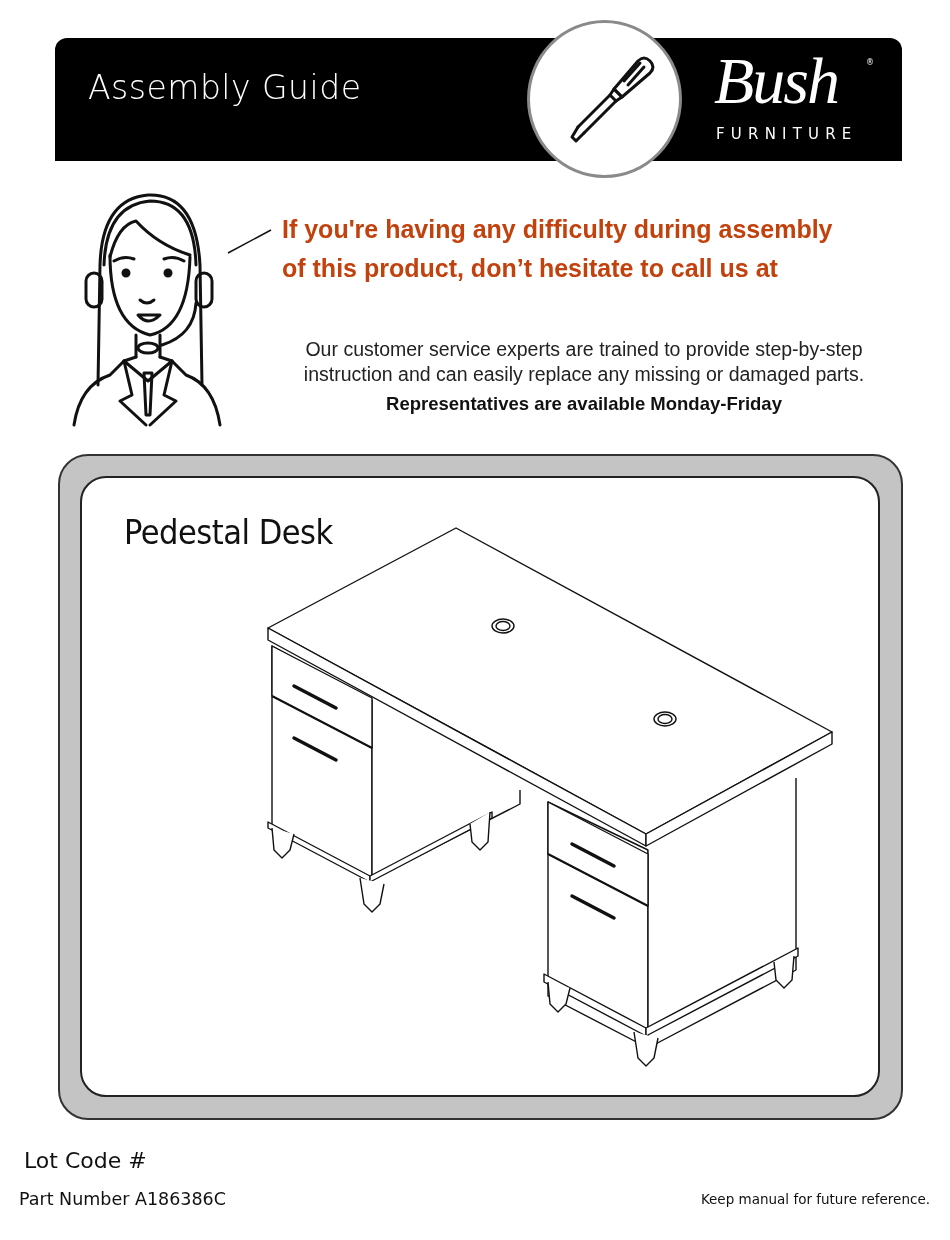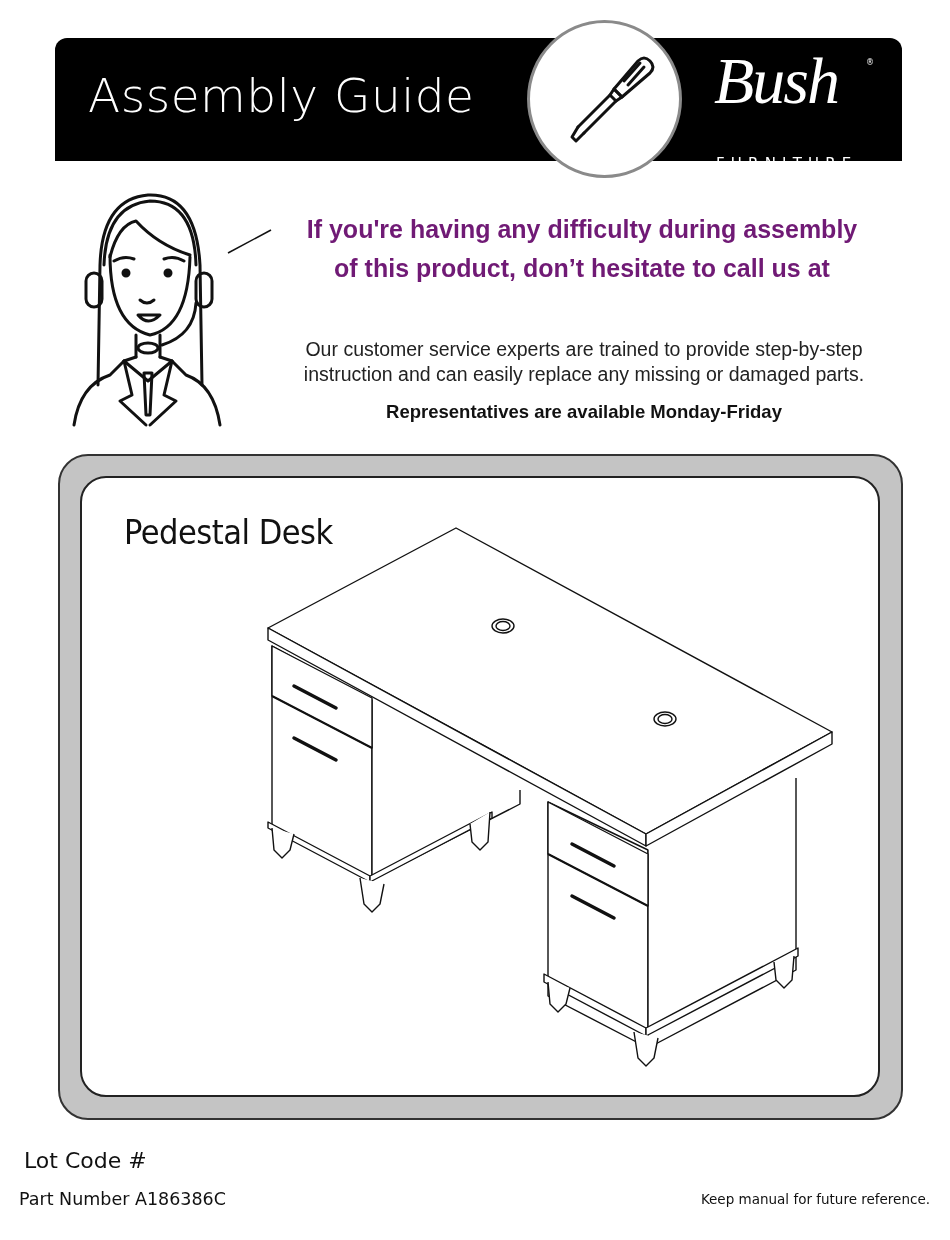--- a/index.html
+++ b/index.html
@@ -6,57 +6,56 @@
     html, body { width: 950px; height: 1240px; background: #ffffff; overflow: hidden; }
     body { position: relative; font-family: "DejaVu Sans", sans-serif; color: #111; }
 
     .header-banner {
       position: absolute; left: 55px; top: 38px; width: 847px; height: 123px;
       background: #000; border-radius: 12px 12px 0 0;
     }
     .header-title {
       position: absolute; left: 88px; top: 68px;
       font-family: "DejaVu Sans", sans-serif; font-weight: 300;
-      font-size: 47px; color: #fff; letter-spacing: 0.5px; white-space: nowrap;
+      font-size: 33px; color: #fff; letter-spacing: 0.5px; white-space: nowrap;
       font-stretch: condensed;
     }
     .tool-circle {
       position: absolute; left: 527px; top: 20px; width: 155px; height: 158px;
       border-radius: 50%; background: #fff; border: 3px solid #8a8a8a;
     }
     .tool-circle svg { position: absolute; left: 22px; top: 22px; }
     .brand-name {
       position: absolute; left: 714px; top: 48px;
       font-family: "Liberation Serif", serif; font-style: italic;
       font-size: 66px; color: #fff; letter-spacing: -2px; line-height: 1;
     }
     .brand-reg { position: absolute; left: 866px; top: 58px; color: #fff; font-size: 8px; }
     .brand-sub {
       position: absolute; left: 716px; top: 125px;
       font-family: "DejaVu Sans", sans-serif; font-size: 15px; color: #fff;
       letter-spacing: 6.2px;
-      margin-top: 30px;
     }
 
     .agent-illustration { position: absolute; left: 60px; top: 185px; }
 
     .help-heading {
       position: absolute; left: 282px; top: 210px; width: 600px;
-      text-align: center; font-family: "Liberation Sans", sans-serif; font-weight: bold;
-      font-size: 25px; line-height: 39px; color: #701a75;
+      text-align: left; font-family: "Liberation Sans", sans-serif; font-weight: bold;
+      font-size: 25px; line-height: 39px; color: #c2410c;
     }
     .help-body {
       position: absolute; left: 270px; top: 337px; width: 628px;
       text-align: center; font-family: "Liberation Sans", sans-serif;
       font-size: 19.5px; line-height: 25px; color: #222;
     }
     .help-hours {
       position: absolute; left: 270px; top: 392px; width: 628px;
       text-align: center; font-family: "Liberation Sans", sans-serif; font-weight: bold;
-      font-size: 18.5px; line-height: 23px; color: #111; margin-top: 8px;
+      font-size: 18.5px; line-height: 23px; color: #111;
     }
 
     .product-frame {
       position: absolute; left: 58px; top: 454px; width: 845px; height: 666px;
       background: #c4c4c4; border: 2px solid #333; border-radius: 30px;
     }
     .product-inner {
       position: absolute; left: 80px; top: 476px; width: 800px; height: 621px;
       background: #fff; border: 2px solid #222; border-radius: 26px;
     }

